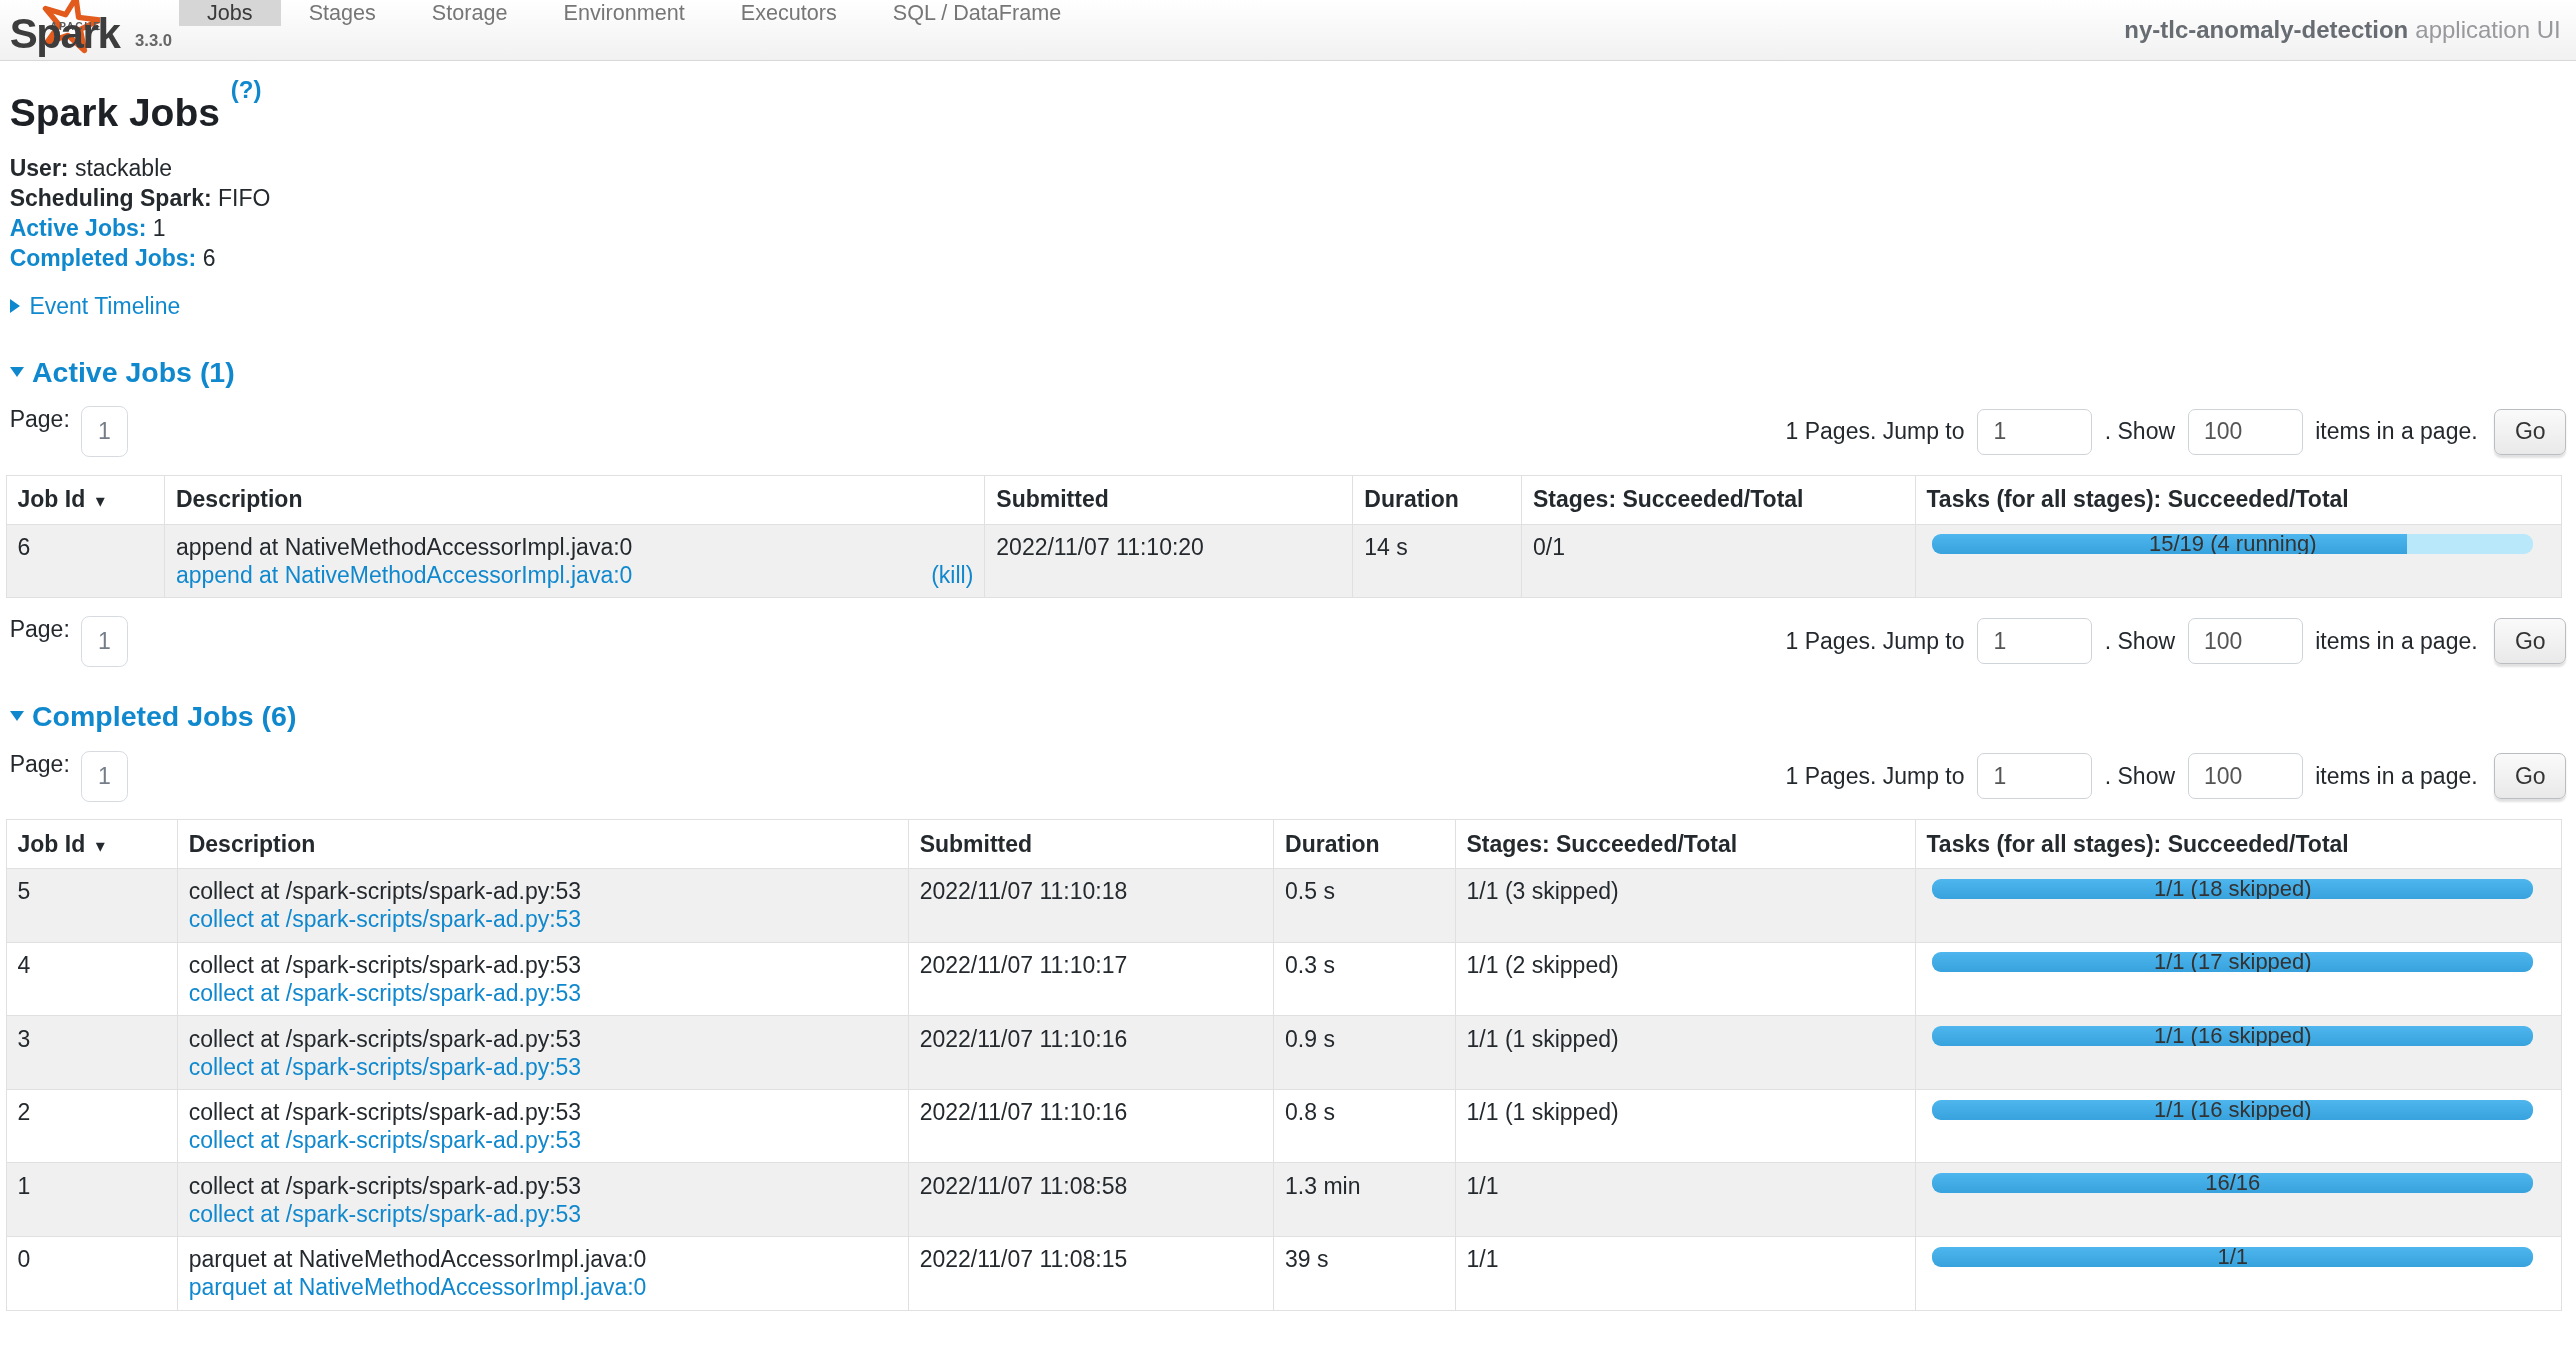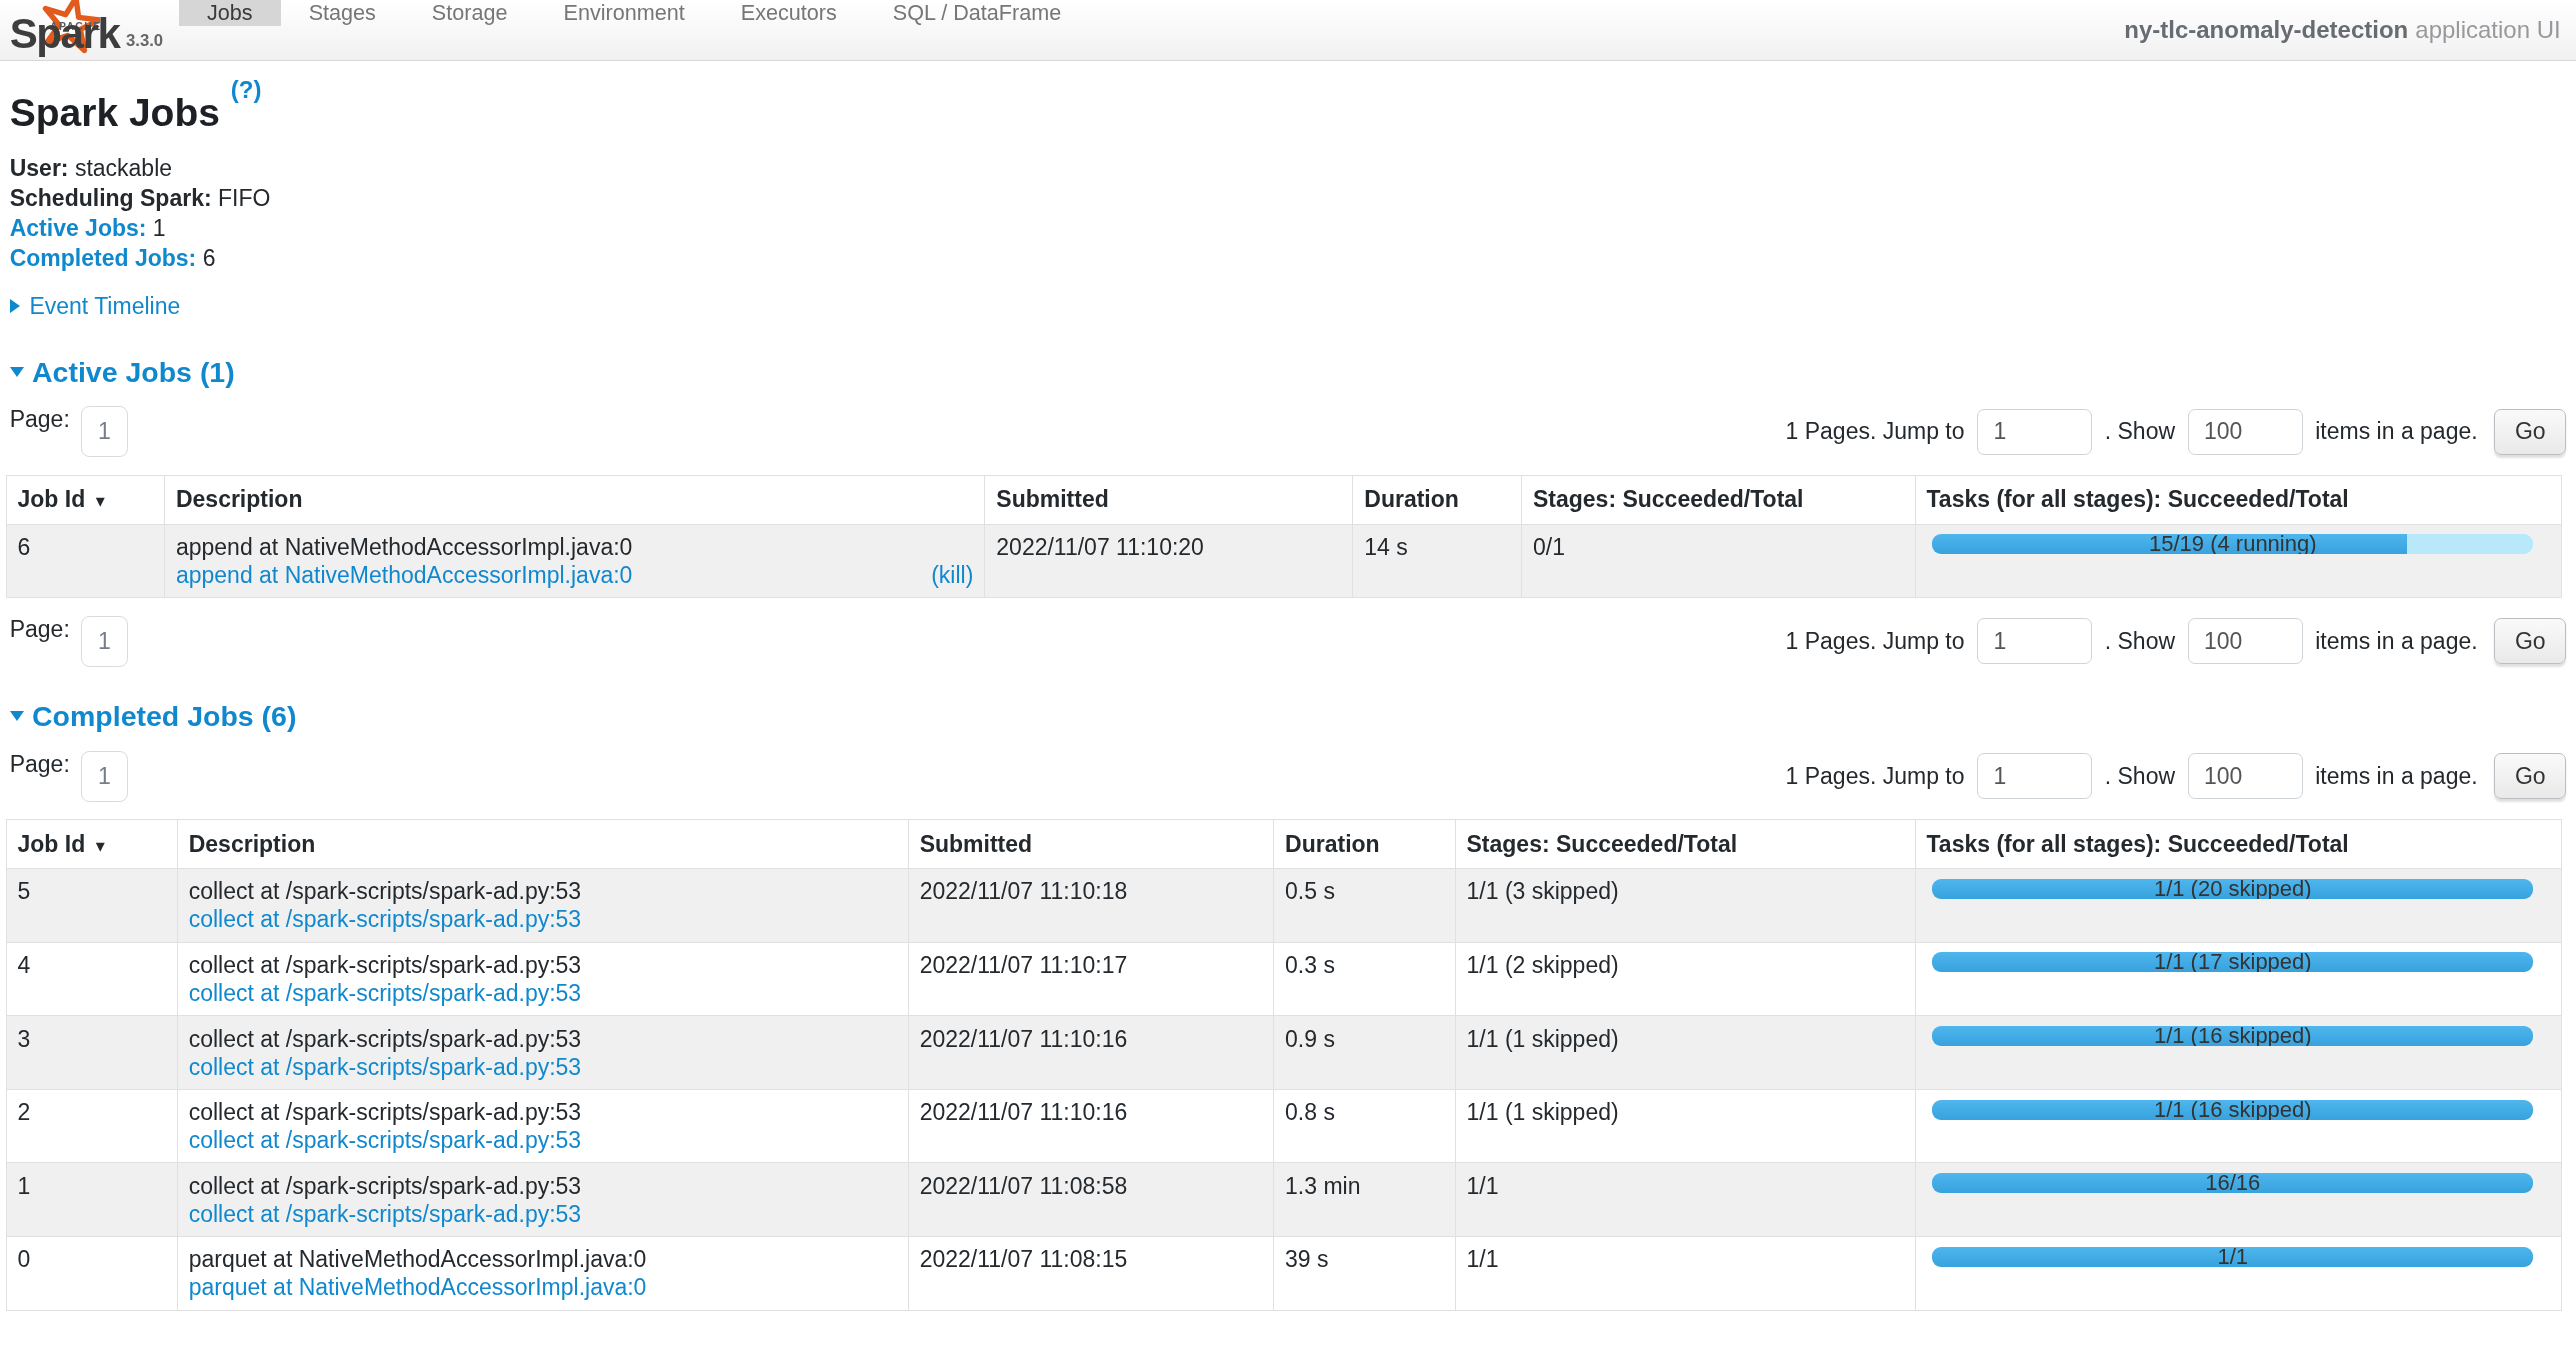--- a/index.html
+++ b/index.html
@@ -11,21 +11,21 @@
   .nav {
     position: relative; height: 61px; width: 100%;
     background: linear-gradient(#ffffff, #f1f1f1);
     border-bottom: 1.4px solid #d8d8d8;
     display: flex; align-items: stretch;
   }
   .logo { position: relative; width: 179px; flex: 0 0 179px; cursor: pointer; }
   .logo svg.star { position:absolute; left:40px; top:-4.2px; }
   .logo .apache { position:absolute; left:50px; top:21px; font-size:10.4px; font-weight:bold; letter-spacing:1.4px; color:#5a5a5a; }
   .logo .sparkword { position:absolute; left:9.7px; top:9.7px; font-size:42px; font-weight:bold; color:#3d3d3d; letter-spacing:-1.4px; }
-  .logo .version { position:absolute; left:126px; top:31px; font-size:16.7px; font-weight:bold; color:#666; }
+  .logo .version { position:absolute; left:135px; top:31px; font-size:16.7px; font-weight:bold; color:#666; }
   .tabs { display:flex; align-items:flex-start; }
   .tab { display:flex; align-items:center; padding:0 28px; font-size:21.6px; color:#767676; cursor:pointer; }
   .tab.active { background:#d6d6d6; color:#3a3a3a; }
   .app-title { position:absolute; right:15.3px; top:0; height:60px; display:flex; align-items:center; font-size:24px; color:#97999c; }
   .app-title b { color:#676c72; margin-right:7px; }
 
   
   main { padding: 0 9.7px; }
   h3.page-title { margin: 29px 0 18px 0; font-size:39px; font-weight:bold; color:#1d2125; }
   h3.page-title sup { font-size:24px; color:#1088ce; position:relative; top:-14px; font-weight:bold; cursor:pointer; }
@@ -233,21 +233,21 @@
             <div class="desc-line2">
               <a>collect at /spark-scripts/spark-ad.py:53</a>
             </div>
           </td>
           <td class="cell-top">2022/11/07 11:10:18</td>
           <td class="cell-top">0.5 s</td>
           <td class="cell-top">1/1 (3 skipped)</td>
           <td>
             <div class="progress">
               <div class="bar full" style="width: 100%;"></div>
-              <span class="plabel">1/1 (20 skipped)</span>
+              <span class="plabel">1/1 (18 skipped)</span>
             </div>
           </td>
         </tr>
         <tr>
           <td class="cell-top">4</td>
           <td>
             <div class="desc-line1">collect at /spark-scripts/spark-ad.py:53</div>
             <div class="desc-line2">
               <a>collect at /spark-scripts/spark-ad.py:53</a>
             </div>

